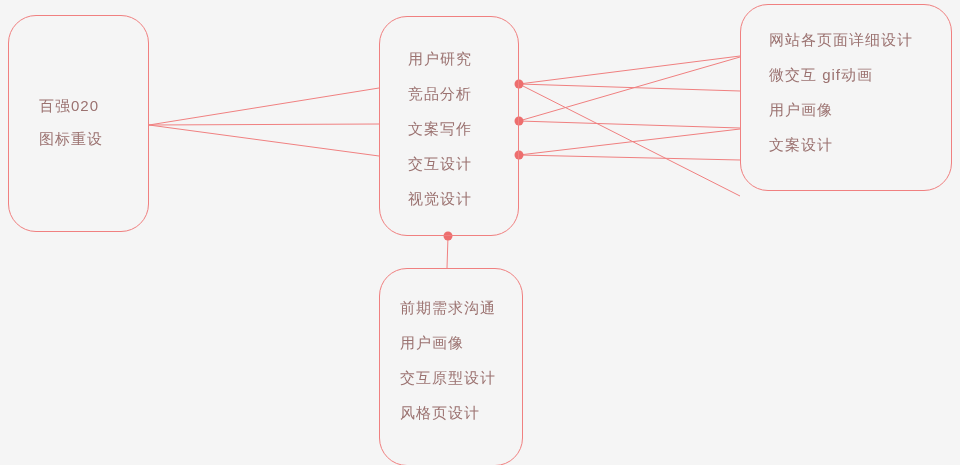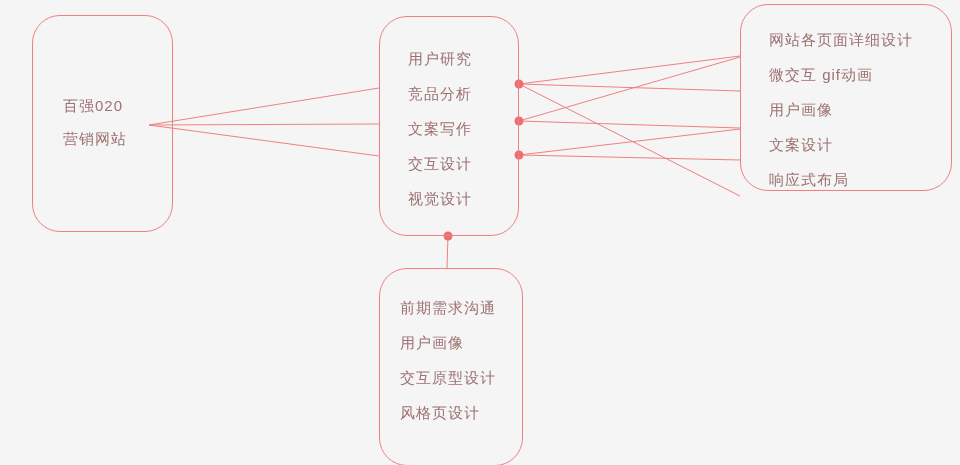--- a/index.html
+++ b/index.html
@@ -22,21 +22,21 @@
     height: 465px;
     pointer-events: none;
   }
   .box {
     position: absolute;
     box-sizing: border-box;
     border: 1px solid #f08080;
     border-radius: 28px;
     background: transparent;
   }
-  .box-project   { left: 8px;   top: 15px;  width: 141px; height: 217px; margin-left: 24px; }
+  .box-project   { left: 8px;   top: 15px;  width: 141px; height: 217px; }
   .box-process   { left: 379px; top: 16px;  width: 140px; height: 220px; }
   .box-output    { left: 740px; top: 4px;  width: 212px; height: 187px; }
   .box-prework   { left: 379px; top: 268px; width: 144px; height: 198px; }
   .box-text {
     color: #9b7270;
     font-size: 15px;
     letter-spacing: 1px;
   }
   .box-project .box-text { padding: 73px 0 0 30px; line-height: 33px; }
   .box-process .box-text { padding: 24px 0 0 28px; line-height: 35px; }
@@ -63,41 +63,40 @@
       <line x1="448" y1="236" x2="447" y2="268" stroke="#f08080" stroke-width="1"></line>
       <circle cx="519" cy="84" r="4.5" fill="#ed6e6e"></circle>
       <circle cx="519" cy="121" r="4.5" fill="#ed6e6e"></circle>
       <circle cx="519" cy="155" r="4.5" fill="#ed6e6e"></circle>
       <circle cx="448" cy="236" r="4.5" fill="#ed6e6e"></circle>
     </svg>
 
   <div class="box box-project" style="border-color: rgb(240, 128, 128);">
     <div class="box-text" style="color: rgb(155, 114, 112);">
       <span class="line-item">百强020</span>
-      <span class="line-item">营销网站</span>
+      <span class="line-item">图标重设</span>
     </div>
   </div>
 
   <div class="box box-process" style="border-color: rgb(240, 128, 128);">
     <div class="box-text" style="color: rgb(155, 114, 112);">
       <span class="line-item">用户研究</span>
       <span class="line-item">竞品分析</span>
       <span class="line-item">文案写作</span>
       <span class="line-item">交互设计</span>
       <span class="line-item">视觉设计</span>
     </div>
   </div>
 
   <div class="box box-output" style="border-color: rgb(240, 128, 128);">
     <div class="box-text" style="color: rgb(155, 114, 112);">
       <span class="line-item">网站各页面详细设计</span>
       <span class="line-item">微交互 gif动画</span>
       <span class="line-item">用户画像</span>
       <span class="line-item">文案设计</span>
-      <span class="line-item">响应式布局</span>
     </div>
   </div>
 
   <div class="box box-prework" style="border-color: rgb(240, 128, 128);">
     <div class="box-text" style="color: rgb(155, 114, 112);">
       <span class="line-item">前期需求沟通</span>
       <span class="line-item">用户画像</span>
       <span class="line-item">交互原型设计</span>
       <span class="line-item">风格页设计</span>
     </div>

